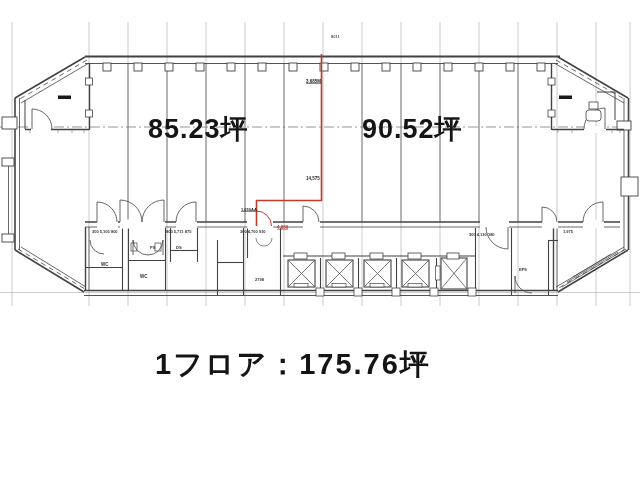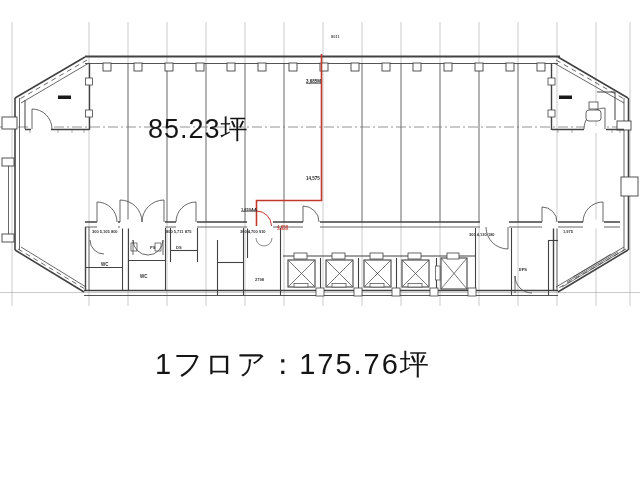--- a/index.html
+++ b/index.html
@@ -3,21 +3,21 @@
 <meta charset="utf-8">
 <style>
   html,body{margin:0;padding:0;}
   body{
     width:640px;height:480px;background:#ffffff;position:relative;overflow:hidden;
     font-family:"Liberation Sans","DejaVu Sans",sans-serif;
   }
   #canvas{position:absolute;left:0;top:0;width:640px;height:480px;}
   svg{position:absolute;left:0;top:0;}
   .big{
-    position:absolute;font-weight:normal;color:#151515;white-space:nowrap;
+    position:absolute;font-weight:bold;color:#151515;white-space:nowrap;
     letter-spacing:1px;line-height:1;
   }
   #lblL{left:148px;top:116px;font-size:27px;}
   #lblR{left:362px;top:116px;font-size:27px;}
   #lblT{left:155px;top:321px;font-size:29px;letter-spacing:2px;}
   .anno{
     position:absolute;font-weight:bold;white-space:nowrap;line-height:1;
     transform-origin:0 0;transform:scale(0.5);
   }
 </style>
@@ -282,20 +282,21 @@
       </g>
     </g>
 
     <g fill="none">
       <path class="red-line" d="M321.5,54 L321.5,200.5 L256.5,200.5 L256.5,226" stroke="#c0392b" stroke-width="1.6"></path>
       <path class="red-line" d="M256.5,211 A15,15 0 0 1 271.5,226" stroke="#c0392b" stroke-width="1"></path>
     </g>
   </svg>
 
   <div id="lblL" class="big" style="color: rgb(21, 21, 21);">85.23坪</div>
+  <div id="lblR" class="big" style="color: rgb(21, 21, 21);">90.52坪</div>
   <div id="lblT" class="big" style="color: rgb(21, 21, 21); margin-top: 29px;">1フロア：175.76坪</div>
 
   <div id="annotations">
       <div class="anno" style="left: 331px; top: 35px; font-size: 8px; color: rgb(85, 85, 85);">8011</div>
       <div class="anno" style="left: 306px; top: 79px; font-size: 9px; color: rgb(26, 26, 26); text-decoration: underline;">3,685M</div>
       <div class="anno" style="left: 306px; top: 176px; font-size: 9px; color: rgb(26, 26, 26);">14,575</div>
       <div class="anno" style="left: 241px; top: 208px; font-size: 8px; color: rgb(26, 26, 26); text-decoration: underline;">1,650AA</div>
       <div class="anno" style="left: 277px; top: 225px; font-size: 9px; color: rgb(192, 57, 43); text-decoration: underline;">4,650</div>
       <div class="anno" style="left: 92px; top: 230px; font-size: 8px; color: rgb(51, 51, 51);">300  5,105  800</div>
       <div class="anno" style="left: 166px; top: 230px; font-size: 8px; color: rgb(51, 51, 51);">800  5,711  875</div>

